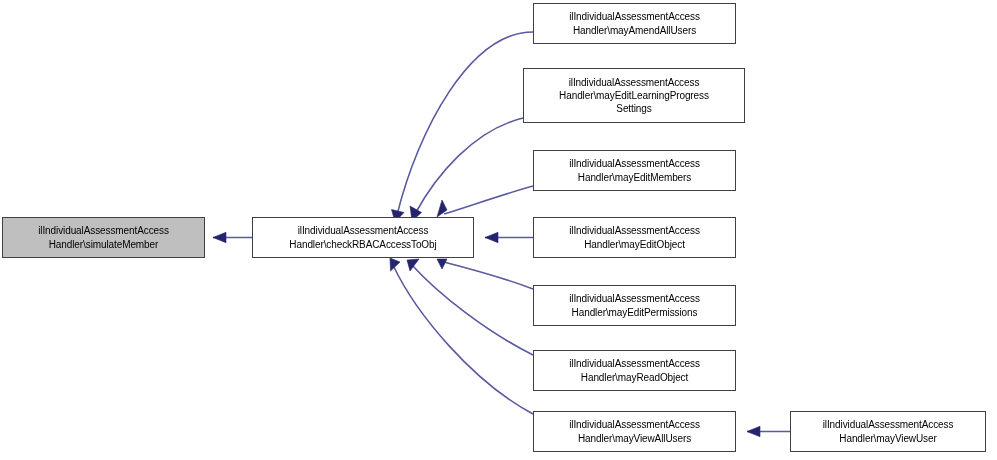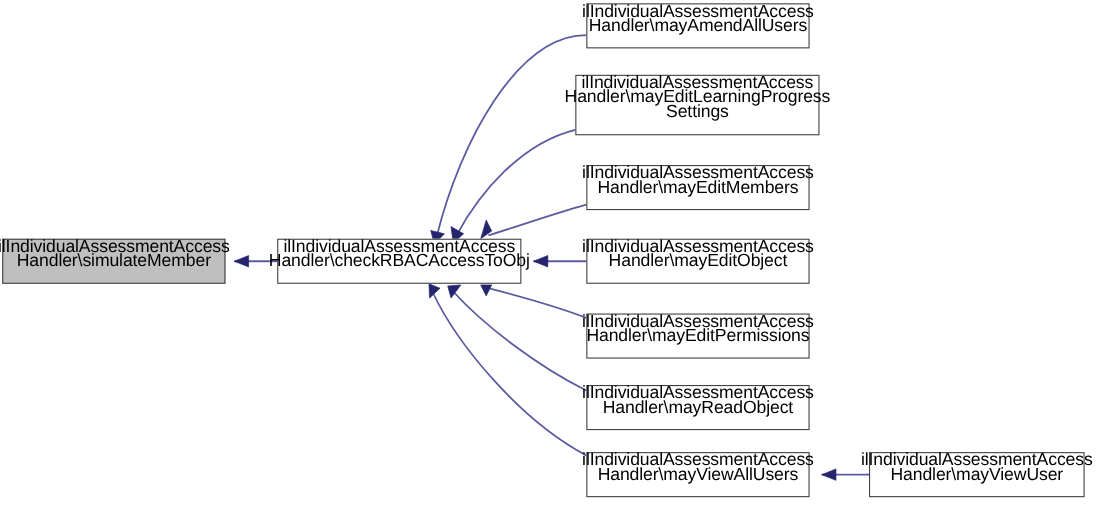--- a/index.html
+++ b/index.html
@@ -14,23 +14,24 @@
     background: #ffffff;
     overflow: hidden;
     font-family: "Liberation Sans", sans-serif;
   }
   .node {
     position: absolute;
     box-sizing: border-box;
     border: 1px solid #404040;
     background: #ffffff;
     display: flex;
+    align-items: center;
     justify-content: center;
     text-align: center;
-    font-size: 16px;
+    font-size: 10px;
     line-height: 13.2px;
     color: #000000;
     letter-spacing: -0.1px;
     z-index: 2;
     white-space: pre-line;
   }
   .node.highlight {
     background: #bfbfbf;
   }
   .node-label {

